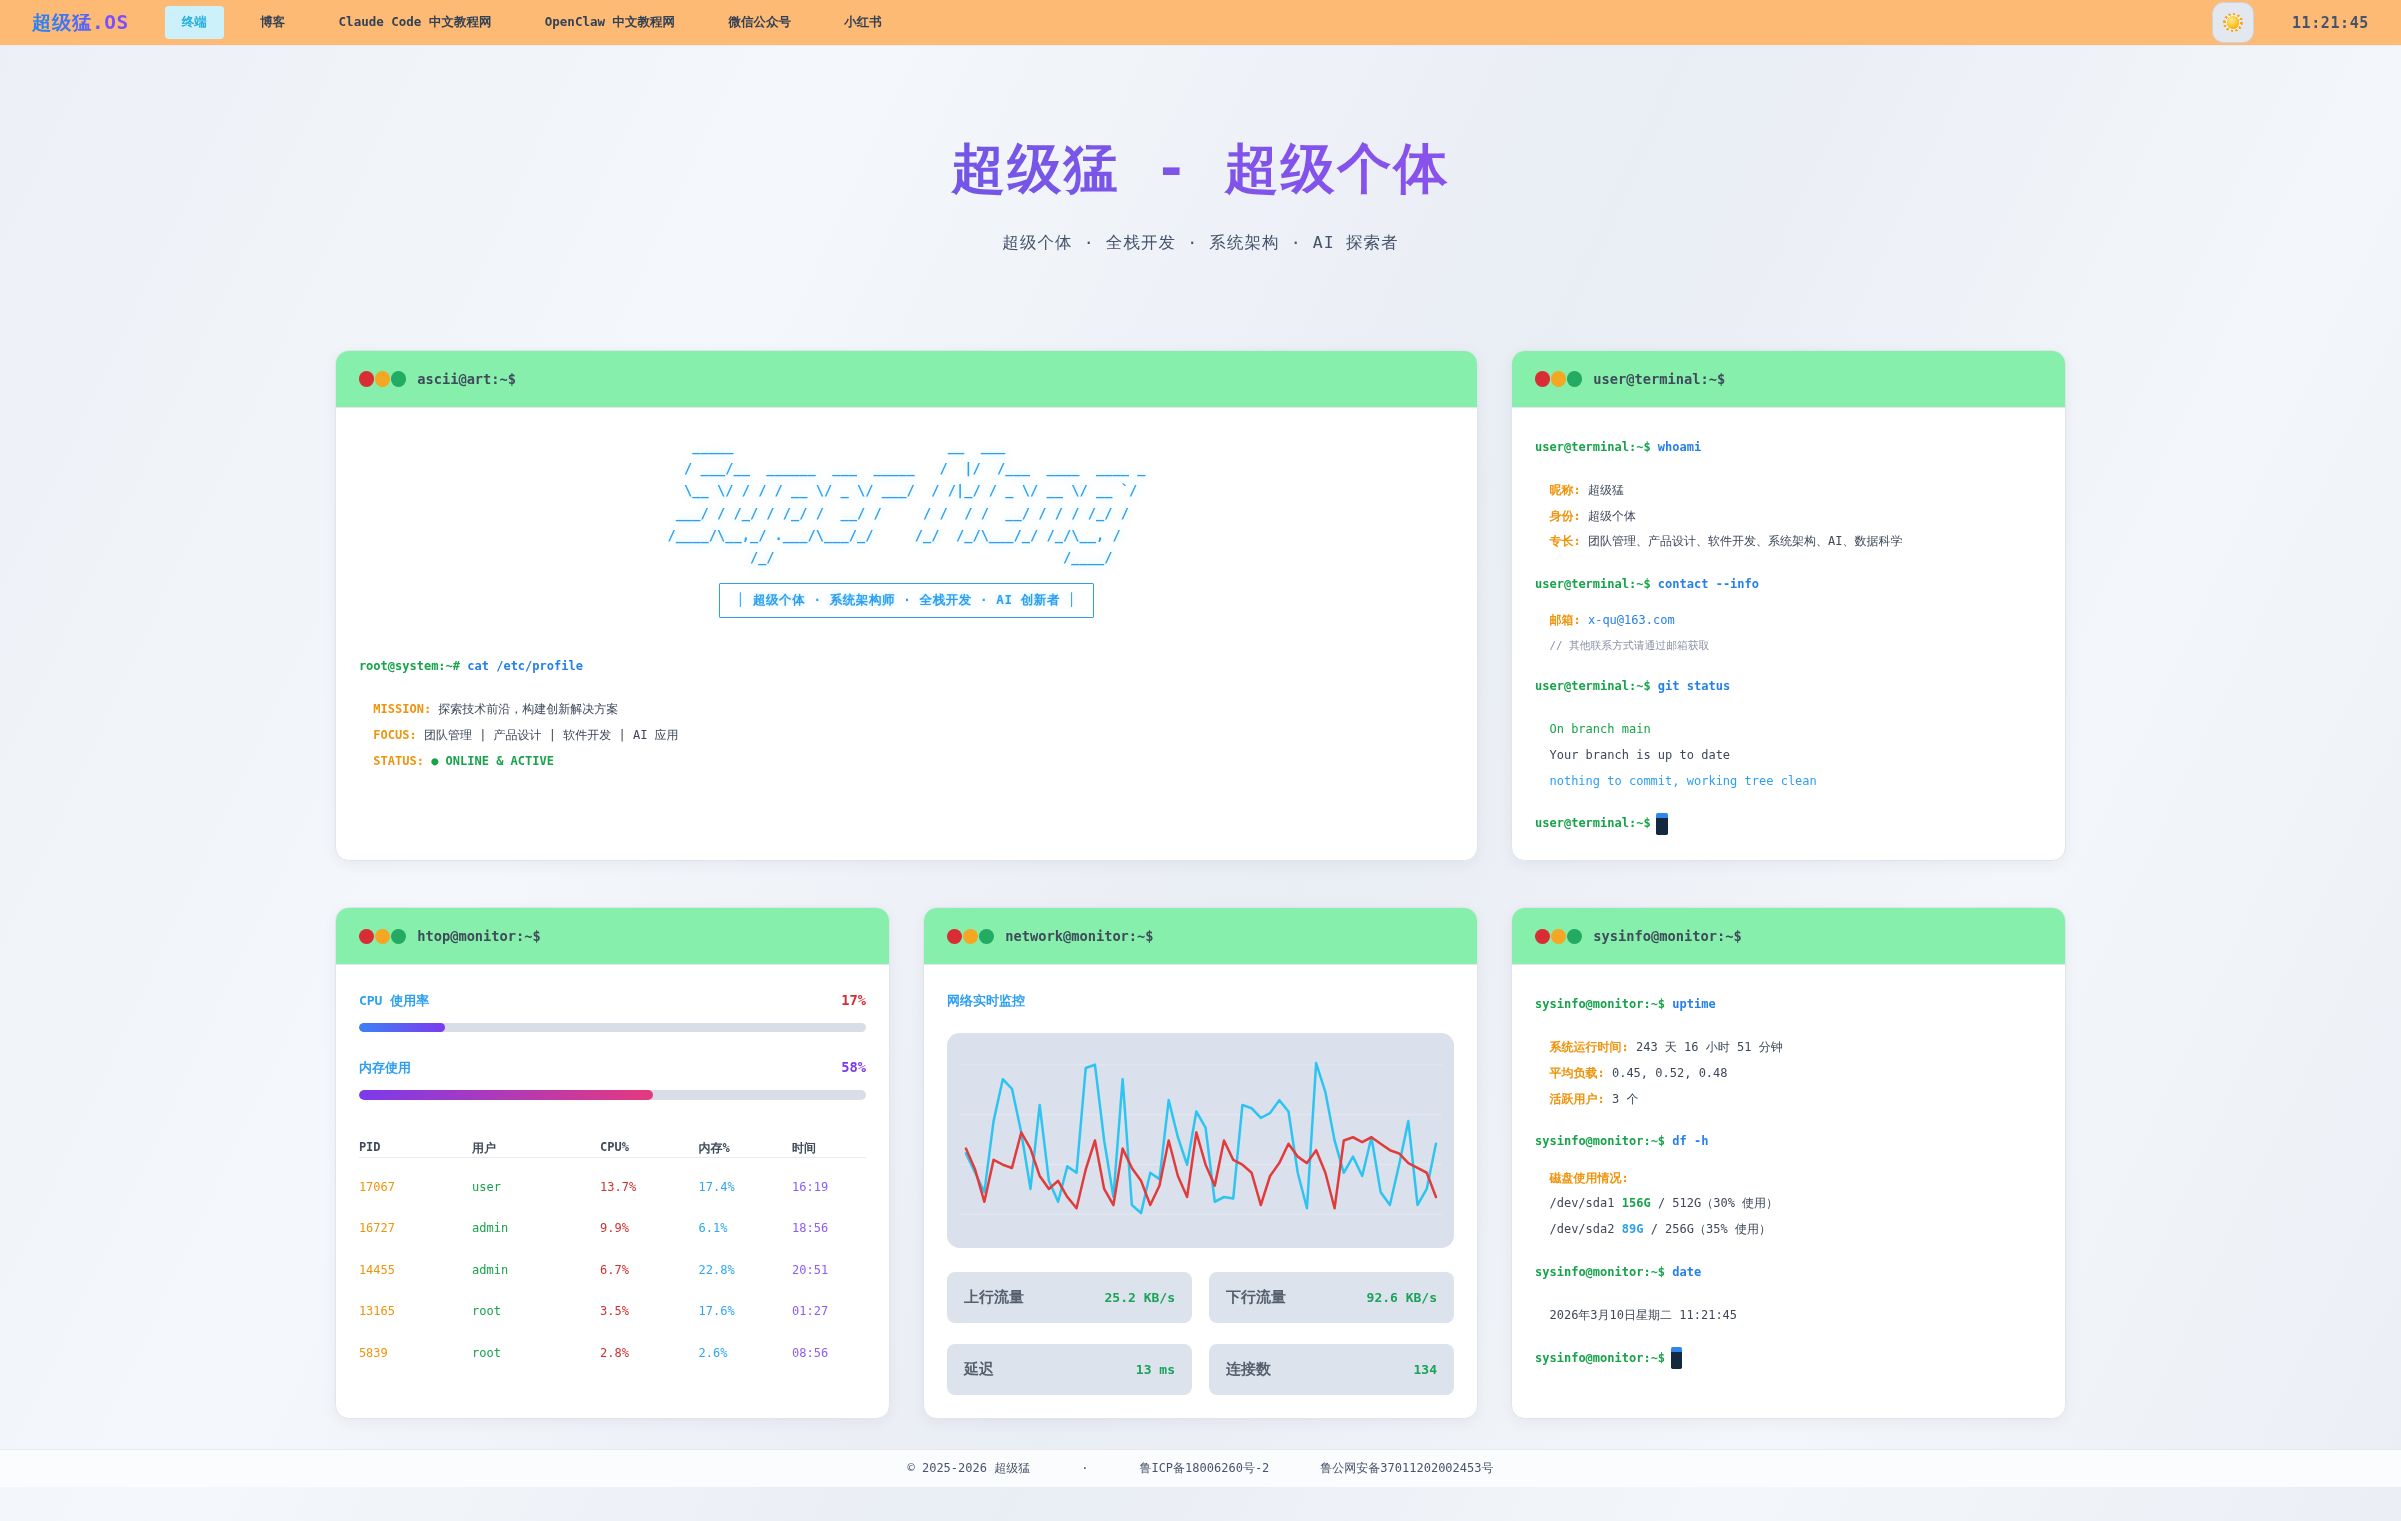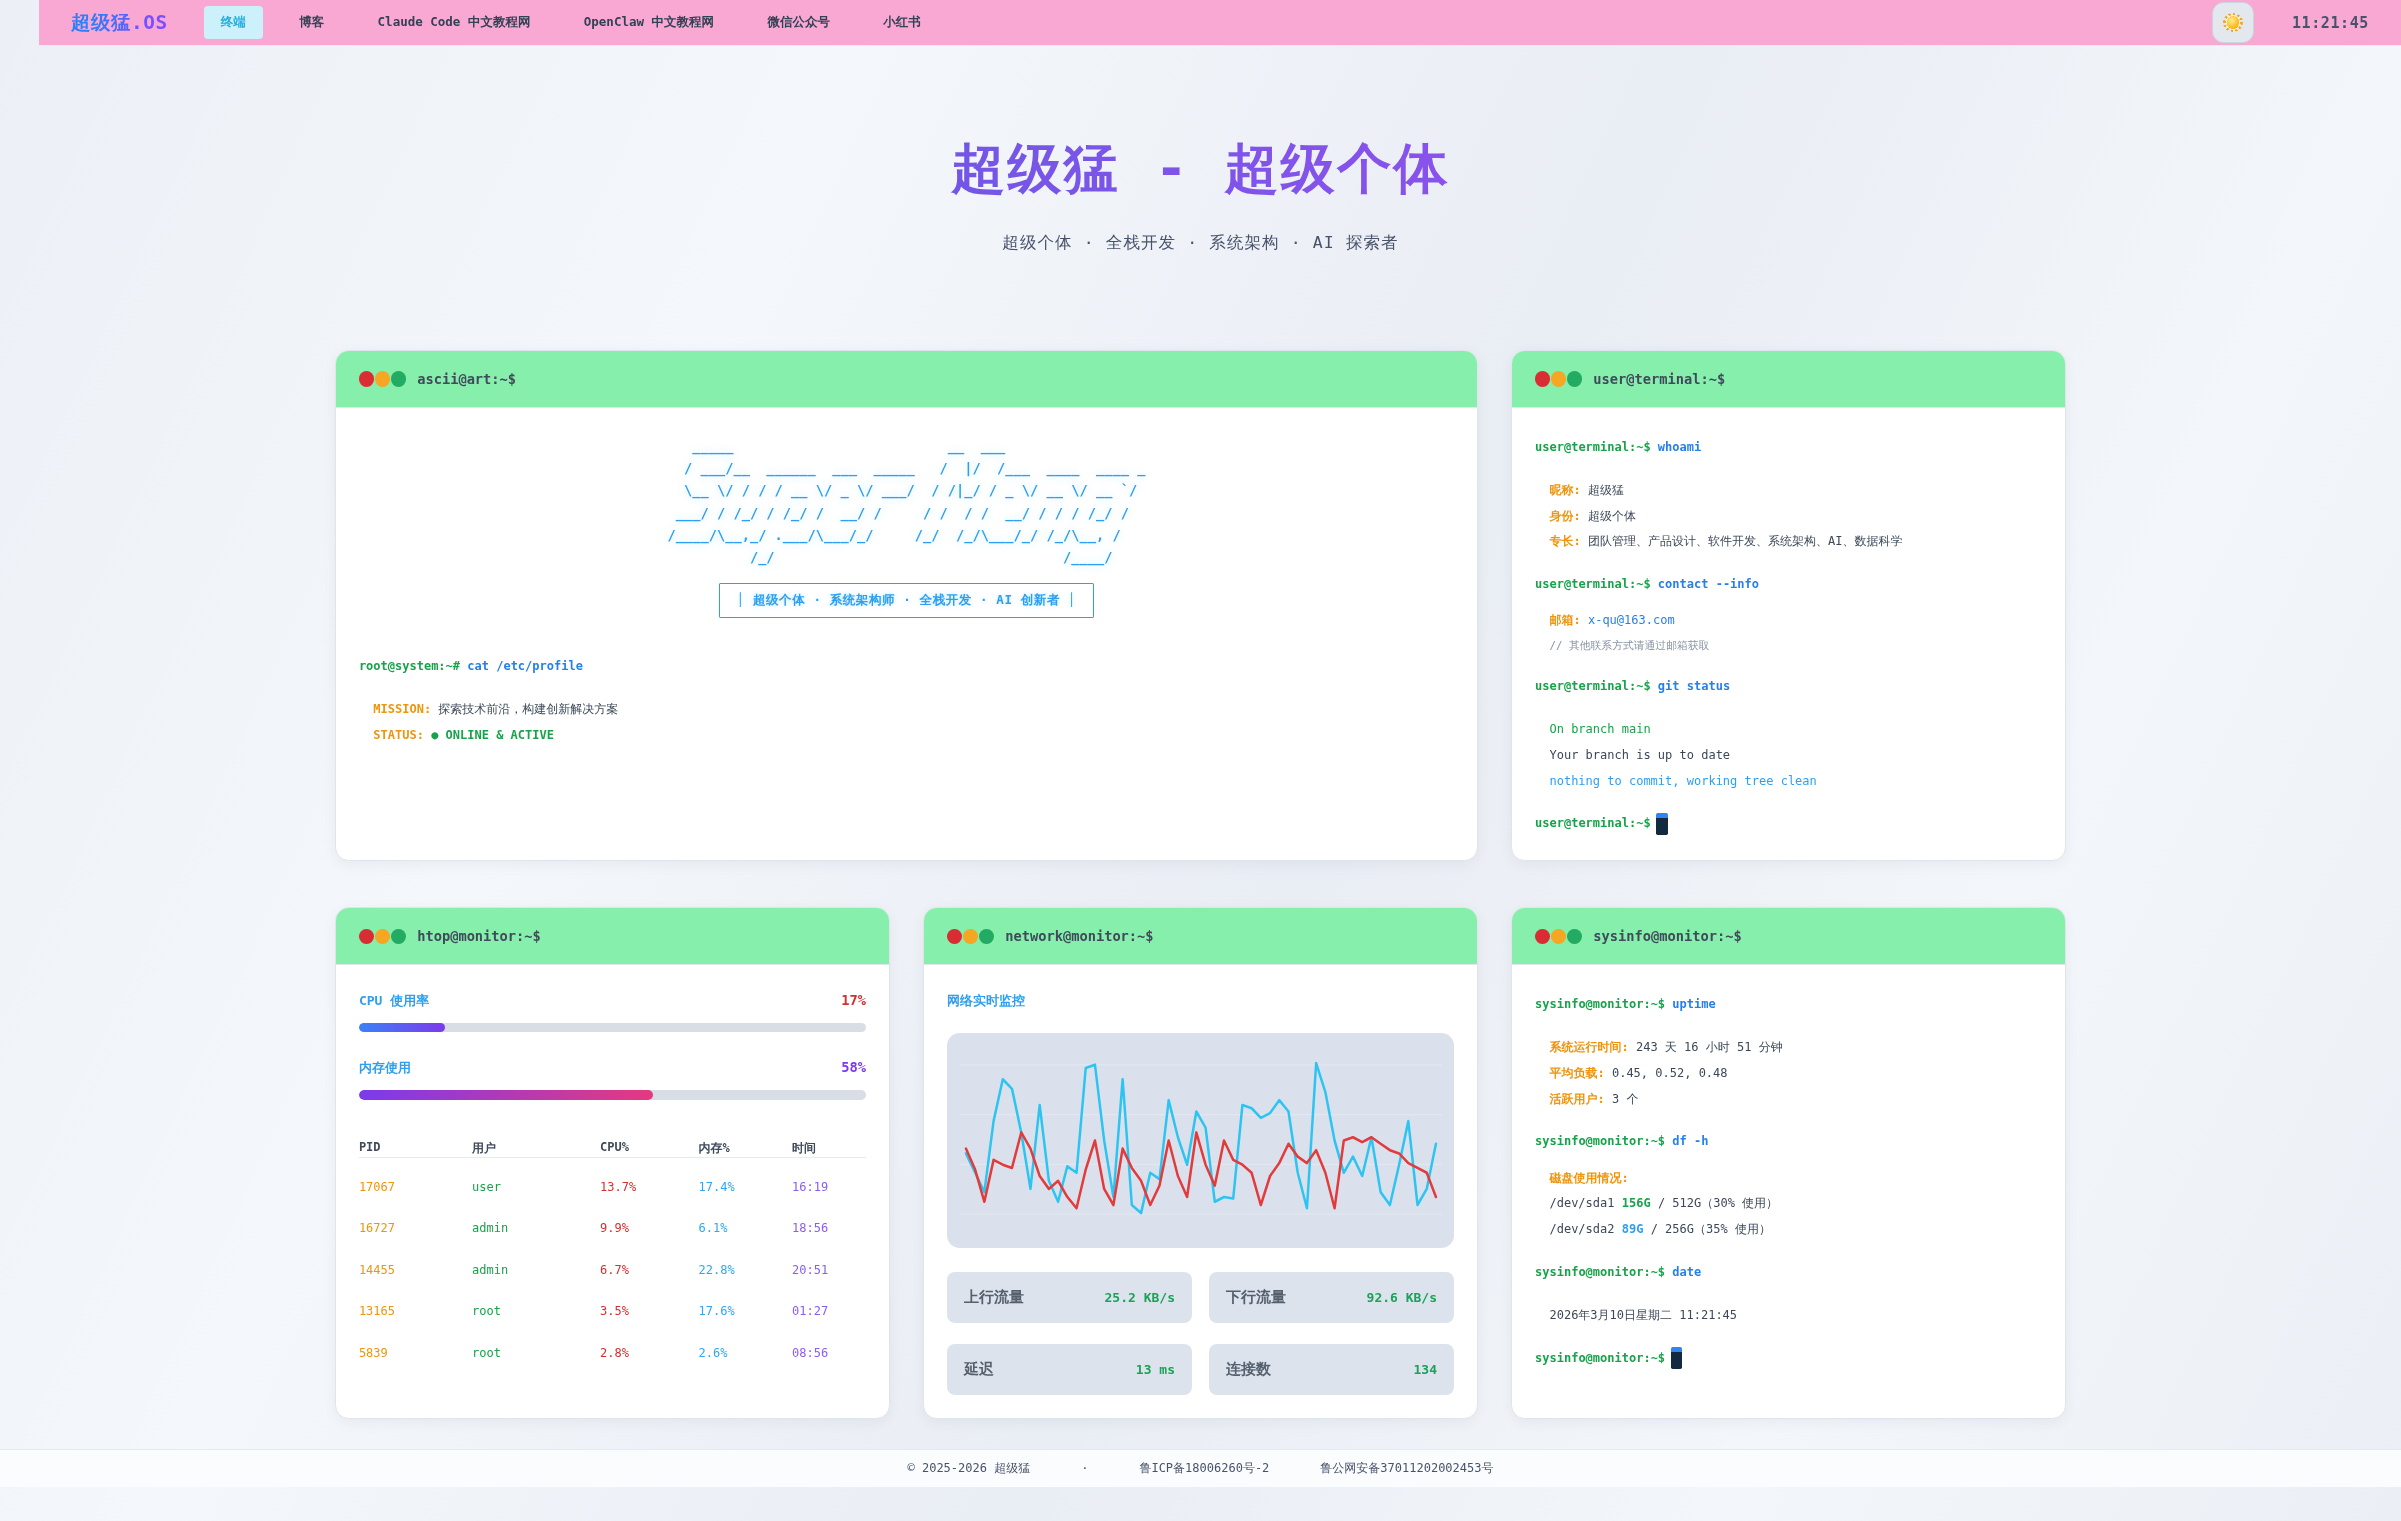--- a/index.html
+++ b/index.html
@@ -5,23 +5,23 @@
   * { box-sizing: border-box; margin: 0; padding: 0; }
   html,body { width: 100%; }
   body {
     font-family: "DejaVu Sans Mono", "Liberation Sans", sans-serif;
     background: linear-gradient(115deg, #eceff5 0%, #f4f7fb 28%, #e9edf4 55%, #f3f6fa 78%, #ebeff5 100%);
     color: #3c4859;
     min-height: 1522px;
   }
   
   .nav {
-    height: 46px; background: #f9a8d4; border-bottom: 1.1px solid #e8ecf2;
+    height: 46px; background: #fdba74; border-bottom: 1.1px solid #e8ecf2;
     display: flex; align-items: center; padding: 0 32px; gap: 36px;
-    position: relative; z-index: 5; margin-left: 39px;
+    position: relative; z-index: 5;
   }
   .logo {
     font-size: 19.4px; font-weight: 800; letter-spacing: 0.6px;
     background: linear-gradient(90deg, #2d7ff7 20%, #7c4dff 85%);
     -webkit-background-clip: text; background-clip: text; color: transparent;
     cursor: pointer; white-space: nowrap;
   }
   .nav-items { display: flex; align-items: center; gap: 19.4px; flex: 1; }
   .nav-item {
     font-size: 12.5px; font-weight: 600; color: #334155; text-decoration: none;
@@ -197,20 +197,24 @@
         <div class="tline">
           <span class="p-user">root@system:~#</span>
           <span class="p-cmd">cat /etc/profile</span>
         </div>
         <div class="tblock indent">
           <div class="tline">
             <span class="t-label">MISSION:</span>
             <span class="t-dark">探索技术前沿，构建创新解决方案</span>
           </div>
           <div class="tline">
+            <span class="t-label">FOCUS:</span>
+            <span class="t-dark">团队管理 | 产品设计 | 软件开发 | AI 应用</span>
+          </div>
+          <div class="tline">
             <span class="t-label">STATUS:</span>
             <span class="t-green">● ONLINE &amp; ACTIVE</span>
           </div>
         </div>
       </div>
     </div>
   </section>
 
   <section class="card">
     <div class="card-head">

